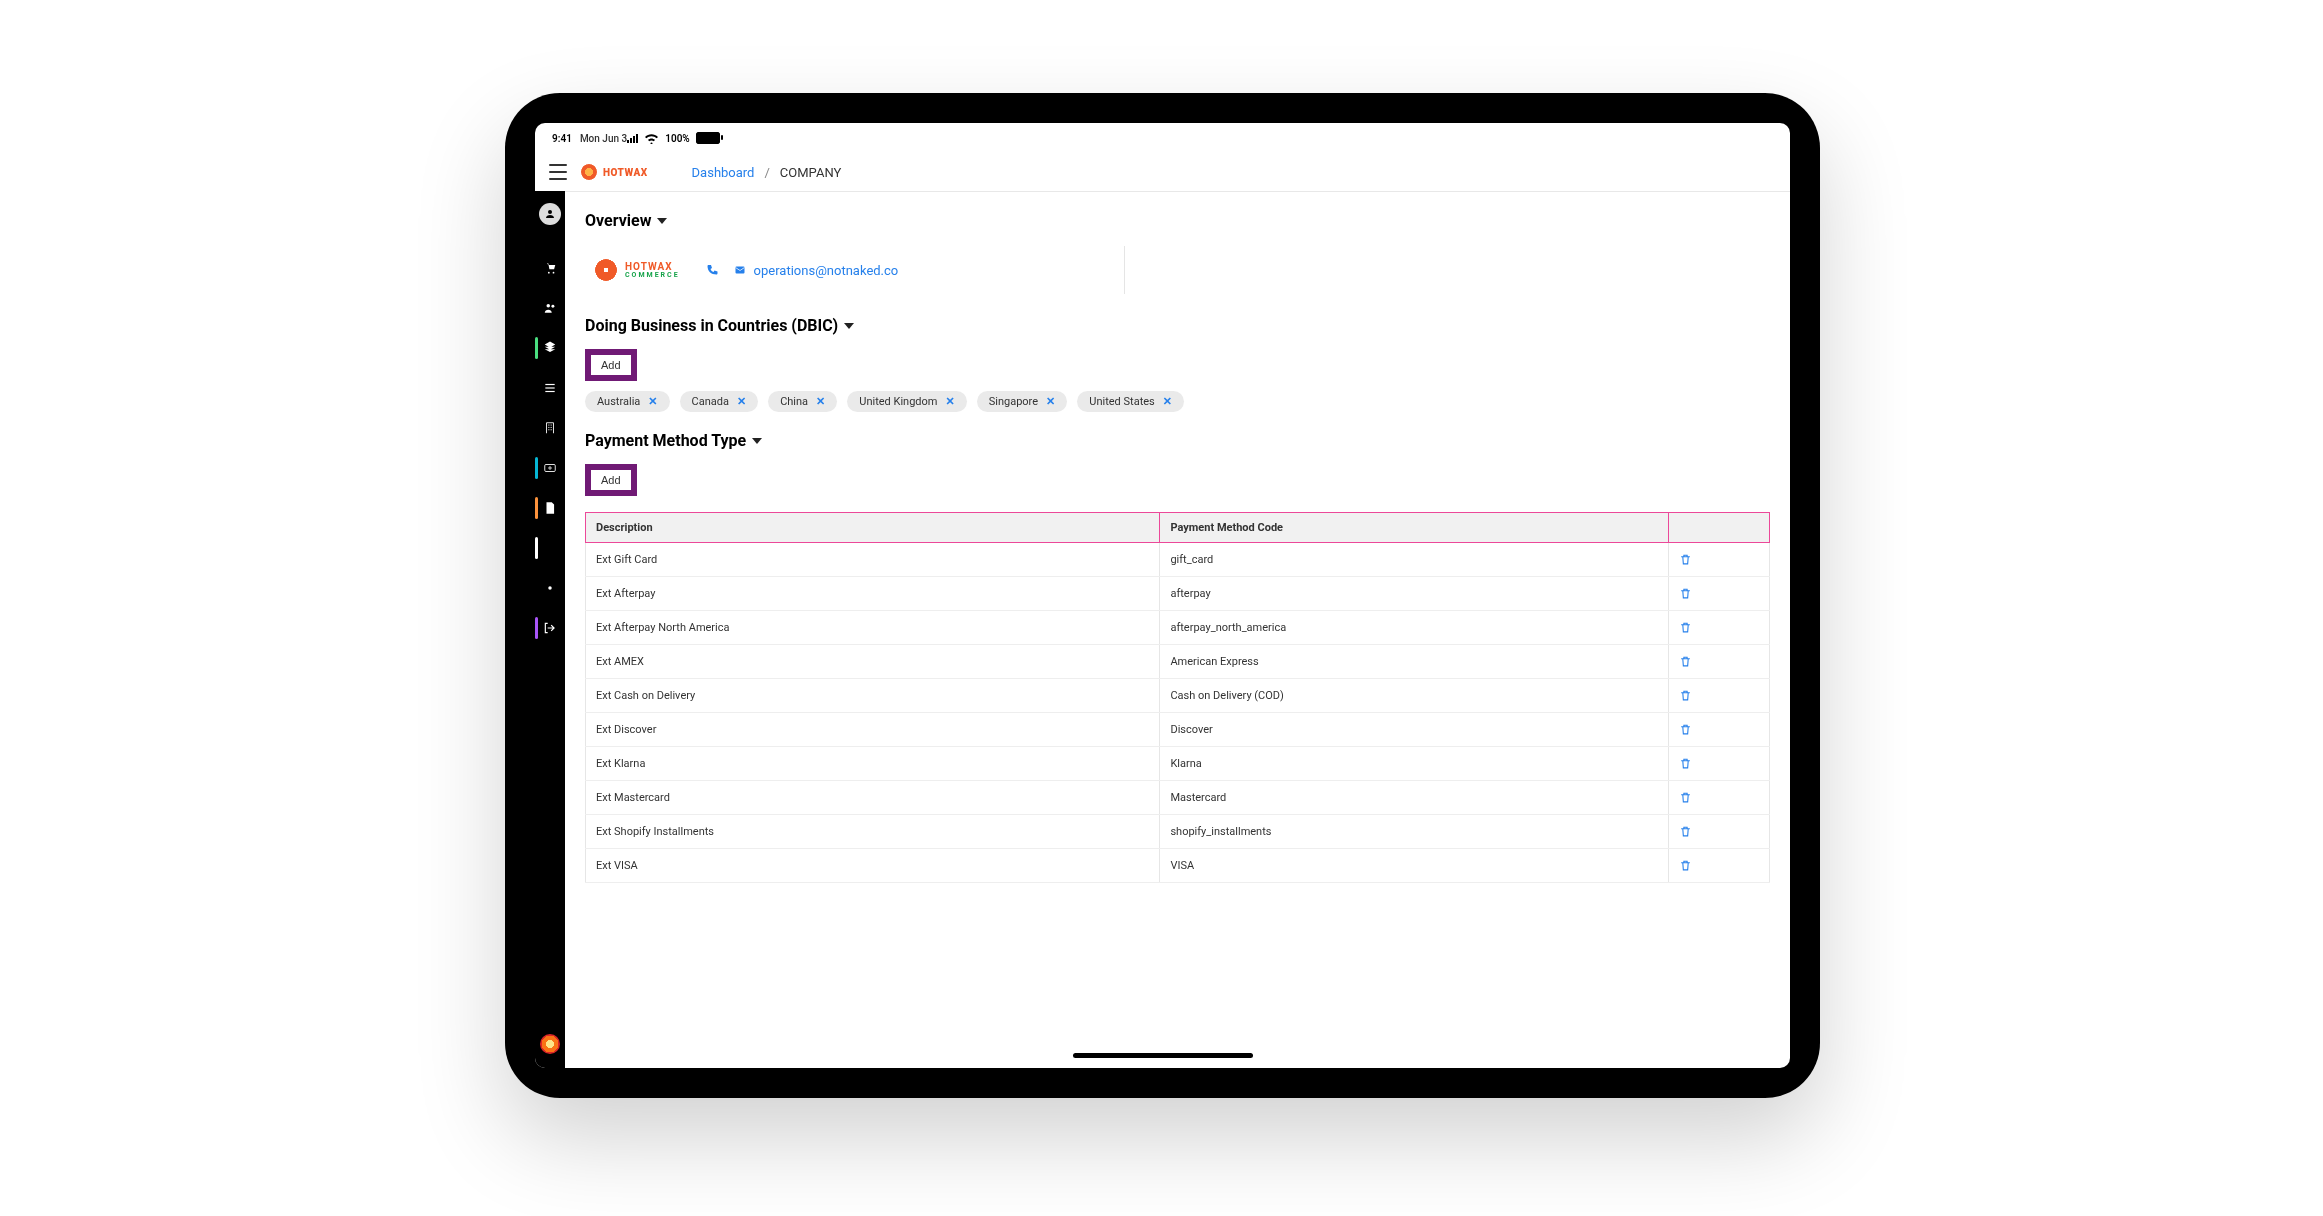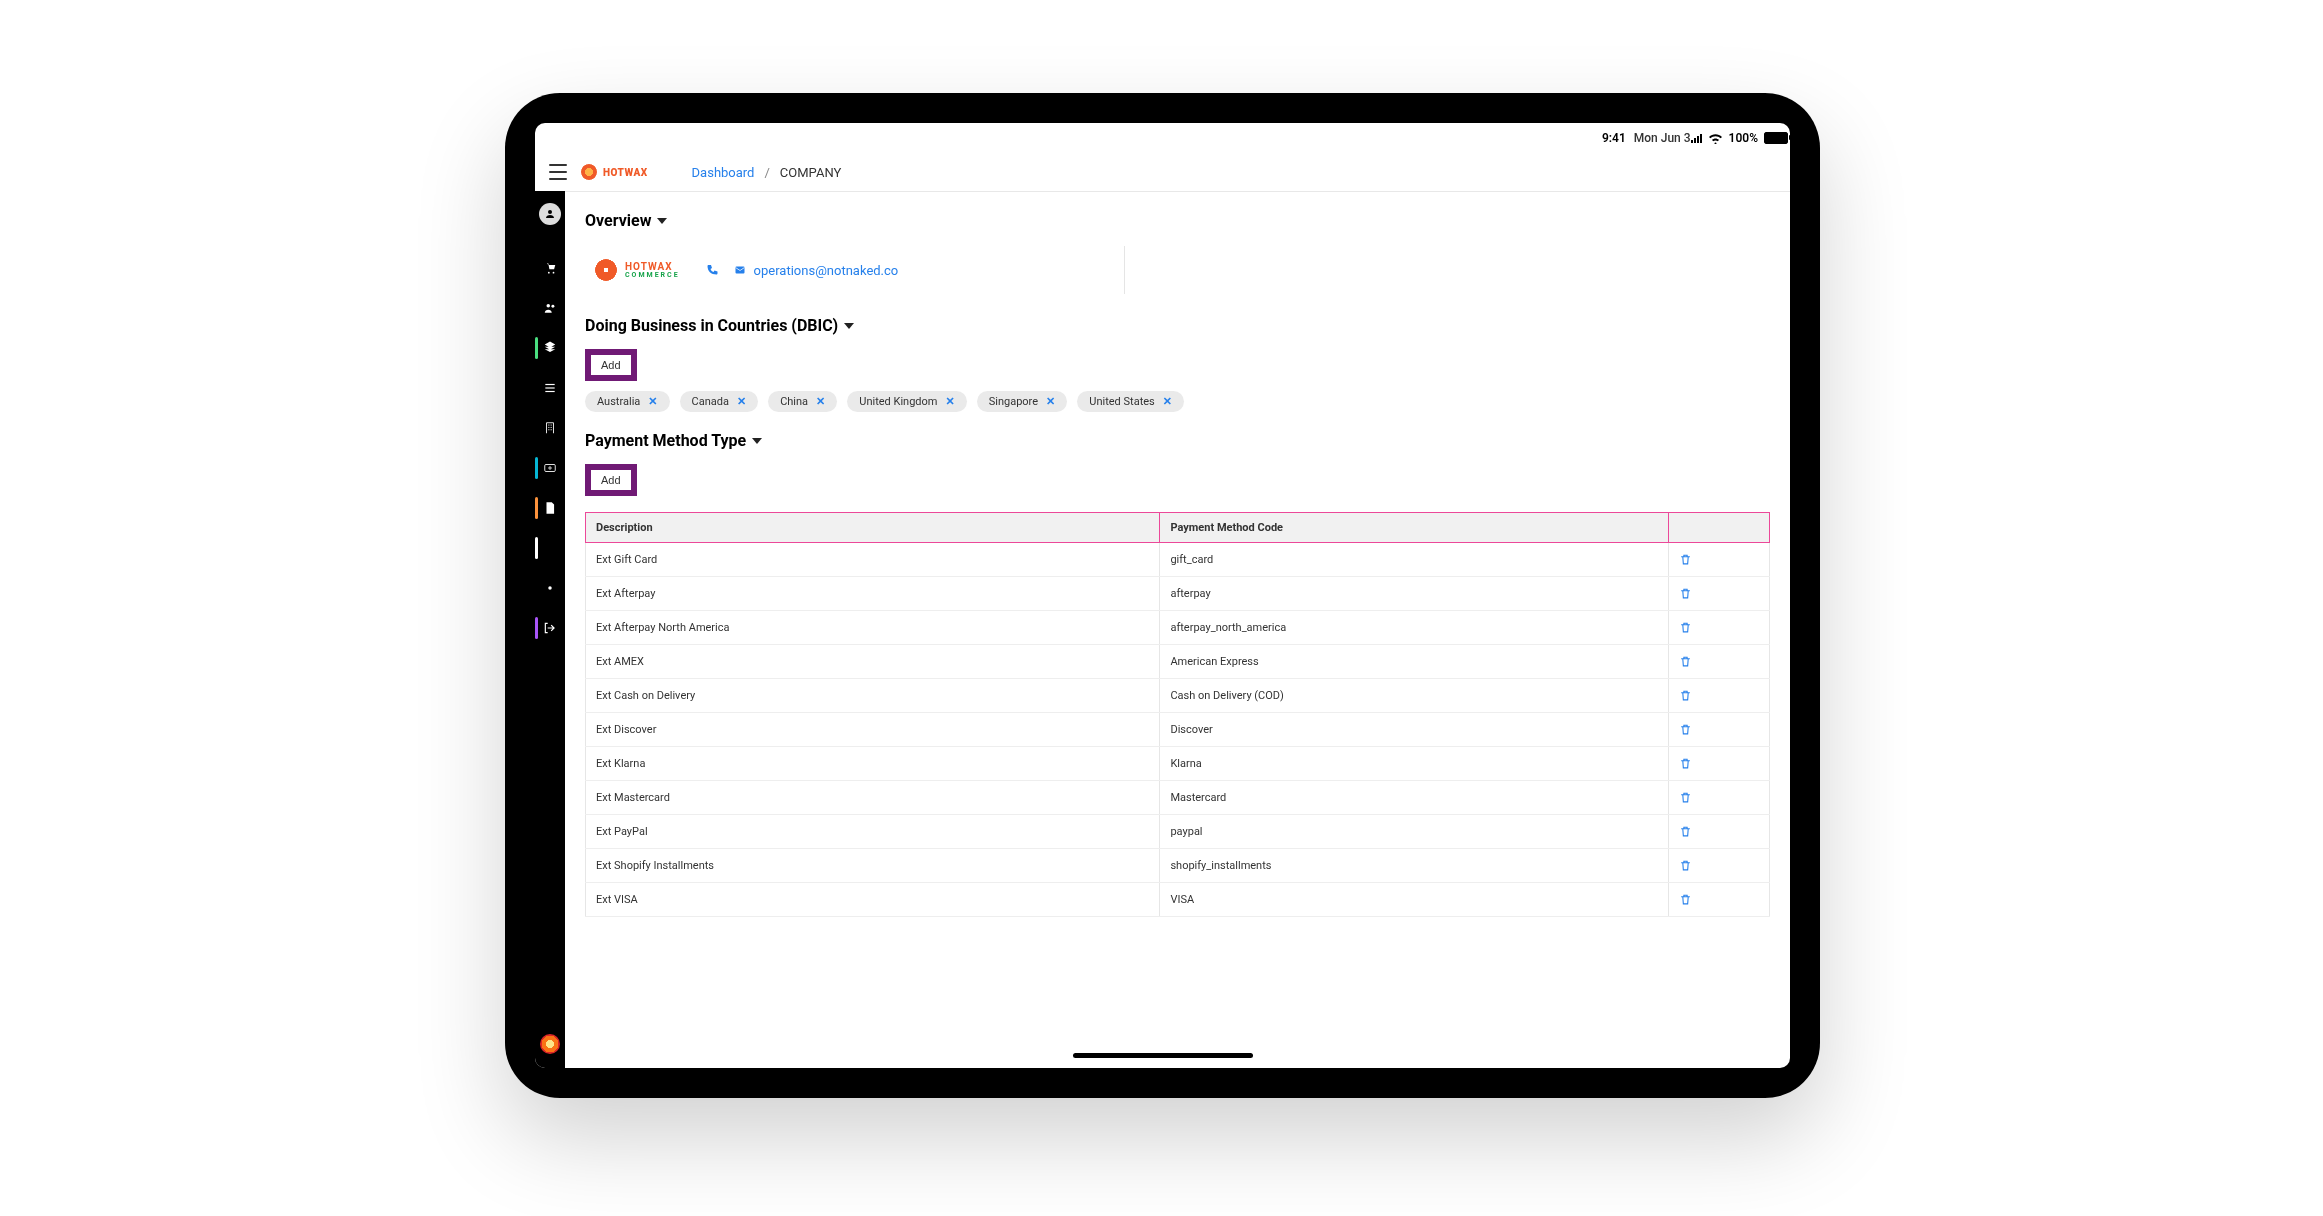--- a/index.html
+++ b/index.html
@@ -1,19 +1,19 @@
 <!DOCTYPE html>
 <html><head>
 <meta charset="utf-8">
 <style>
 html,body{margin:0;padding:0;font-family:-apple-system,BlinkMacSystemFont,"Segoe UI",Roboto,Helvetica,Arial,sans-serif;background:#fff;color:#000}
 .stage{position:relative;width:2323px;height:1216px;background:#fff;overflow:hidden}
 .tablet-body{position:absolute;left:505px;top:93px;width:1315px;height:1005px;background:#000;border-radius:55px;box-shadow:0 40px 90px rgba(0,0,0,.18)}
 .screen{position:absolute;left:30px;top:30px;right:30px;bottom:30px;background:#fff;border-radius:10px;overflow:hidden}
-.statusbar{height:22px;display:flex;align-items:center;justify-content:flex-end;padding:4px 2px;font-size:12px;font-weight:600;color:#000}
+.statusbar{height:22px;display:flex;align-items:center;justify-content:flex-start;padding:4px 17px;font-size:10px;font-weight:600;color:#000}
 .sb-left{display:flex;gap:8px;align-items:baseline}
 .sb-date{font-weight:500;color:#333}
 .sb-right{display:flex;gap:6px;align-items:center;font-weight:600}
 .bars{display:inline-flex;align-items:flex-end;gap:1px}
 .bars i{display:block;width:2px;background:#000}
 .bars i:nth-child(1){height:3px}.bars i:nth-child(2){height:5px}.bars i:nth-child(3){height:7px}.bars i:nth-child(4){height:9px}
 .battery{position:relative;width:22px;height:10px;border:1.5px solid #000;border-radius:2px}
 .battery::after{content:"";position:absolute;right:-4px;top:2px;width:2px;height:5px;background:#000;border-radius:1px}
 .battery i{display:block;width:100%;height:100%;background:#000}
 .topbar{position:absolute;top:30px;left:0;right:0;height:38px;display:flex;align-items:center;border-bottom:1px solid #e8e8e8;background:#fff;z-index:2}
@@ -297,27 +297,20 @@
                     </svg></span></td>
               </tr>
               <tr>
                 <td>Ext Mastercard</td>
                 <td>Mastercard</td>
                 <td class="del"><span class="trash"><svg width="13" height="13" viewBox="0 0 24 24" fill="none" stroke="#2680eb" stroke-width="2">
                       <path d="M4 7h16M9 7V4h6v3m-8 0l1 13h8l1-13"></path>
                     </svg></span></td>
               </tr>
               <tr>
-                <td>Ext PayPal</td>
-                <td>paypal</td>
-                <td class="del"><span class="trash"><svg width="13" height="13" viewBox="0 0 24 24" fill="none" stroke="#2680eb" stroke-width="2">
-                      <path d="M4 7h16M9 7V4h6v3m-8 0l1 13h8l1-13"></path>
-                    </svg></span></td>
-              </tr>
-              <tr>
                 <td>Ext Shopify Installments</td>
                 <td>shopify_installments</td>
                 <td class="del"><span class="trash"><svg width="13" height="13" viewBox="0 0 24 24" fill="none" stroke="#2680eb" stroke-width="2">
                       <path d="M4 7h16M9 7V4h6v3m-8 0l1 13h8l1-13"></path>
                     </svg></span></td>
               </tr>
               <tr>
                 <td>Ext VISA</td>
                 <td>VISA</td>
                 <td class="del"><span class="trash"><svg width="13" height="13" viewBox="0 0 24 24" fill="none" stroke="#2680eb" stroke-width="2">

